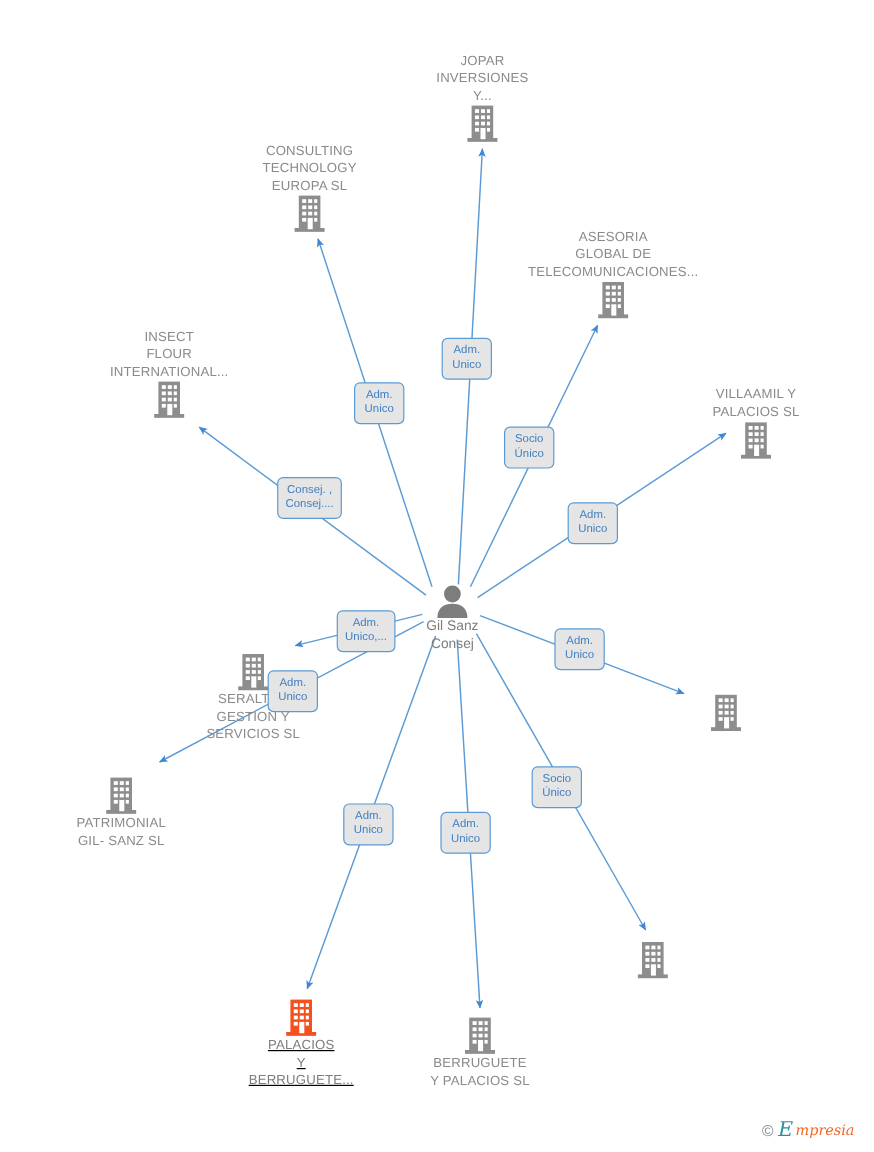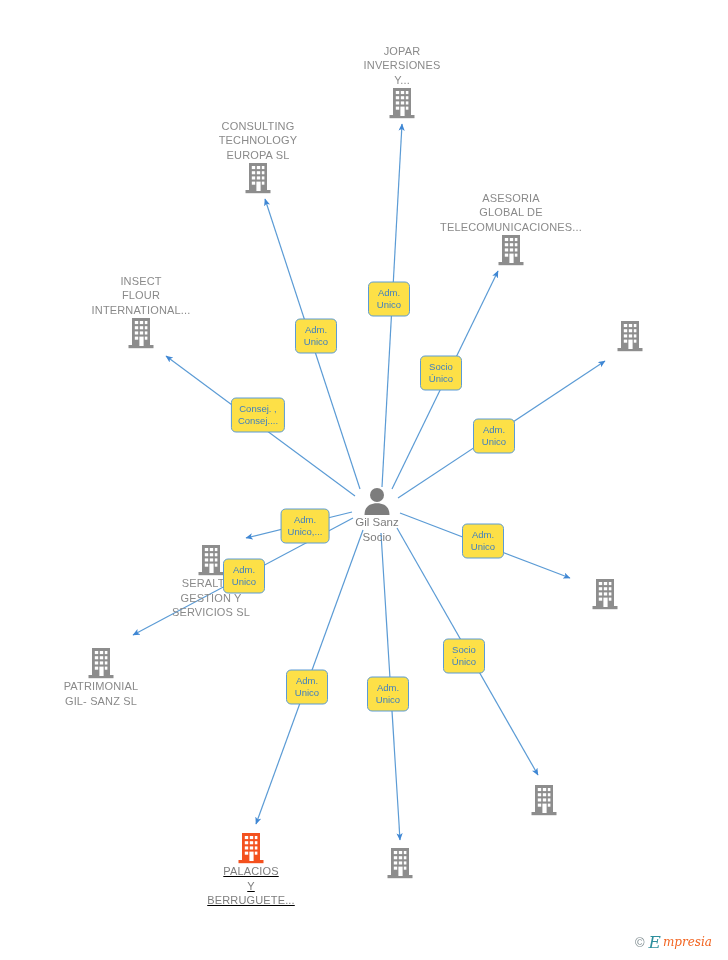--- a/index.html
+++ b/index.html
@@ -54,21 +54,21 @@
     font-size: 11.5px;
     line-height: 15px;
     color: #7d7d7d;
     white-space: pre-line;
   }
 
   .edge-label {
     position: absolute;
     transform: translate(-50%, -50%);
     box-sizing: border-box;
-    background: #fde047;
+    background: #e5e5e5;
     border: 1px solid #5b9bd5;
     border-radius: 5px;
     color: #3f7fc1;
     font-size: 9.5px;
     line-height: 12px;
     padding: 4px 6px 5px 6px;
     text-align: center;
     white-space: pre-line;
     min-width: 42px;
   }
@@ -207,20 +207,22 @@
             <rect x="16.8" y="9.2" width="2.6" height="3.1" fill="#ffffff"></rect>
             <rect x="6.8" y="14.4" width="3.4" height="3.1" fill="#ffffff"></rect>
             <rect x="11.8" y="14.4" width="3.4" height="3.1" fill="#ffffff"></rect>
             <rect x="16.8" y="14.4" width="2.6" height="3.1" fill="#ffffff"></rect>
             <rect x="6.8" y="19.6" width="3.4" height="3.1" fill="#ffffff"></rect>
             <rect x="16.8" y="19.6" width="2.6" height="3.1" fill="#ffffff"></rect>
             <rect x="11.4" y="19.6" width="4.2" height="9.4" fill="#ffffff"></rect>
           </svg></span>
       </div>
       <div class="node above" style="left: 630px; top: 320px;">
+        <div class="node-label">VILLAAMIL Y
+PALACIOS  SL</div>
         <span class="node-icon"><svg width="26" height="32" viewBox="0 0 26 32" xmlns="http://www.w3.org/2000/svg">
             <rect x="4" y="1" width="18" height="28" fill="#8d8d8d"></rect>
             <rect x="0.5" y="28" width="25" height="3.2" fill="#8d8d8d"></rect>
             <rect x="6.8" y="4" width="3.4" height="3.1" fill="#ffffff"></rect>
             <rect x="11.8" y="4" width="3.4" height="3.1" fill="#ffffff"></rect>
             <rect x="16.8" y="4" width="2.6" height="3.1" fill="#ffffff"></rect>
             <rect x="6.8" y="9.2" width="3.4" height="3.1" fill="#ffffff"></rect>
             <rect x="11.8" y="9.2" width="3.4" height="3.1" fill="#ffffff"></rect>
             <rect x="16.8" y="9.2" width="2.6" height="3.1" fill="#ffffff"></rect>
             <rect x="6.8" y="14.4" width="3.4" height="3.1" fill="#ffffff"></rect>
@@ -321,20 +323,22 @@
             <rect x="6.8" y="9.2" width="3.4" height="3.1" fill="#ffffff"></rect>
             <rect x="11.8" y="9.2" width="3.4" height="3.1" fill="#ffffff"></rect>
             <rect x="16.8" y="9.2" width="2.6" height="3.1" fill="#ffffff"></rect>
             <rect x="6.8" y="14.4" width="3.4" height="3.1" fill="#ffffff"></rect>
             <rect x="11.8" y="14.4" width="3.4" height="3.1" fill="#ffffff"></rect>
             <rect x="16.8" y="14.4" width="2.6" height="3.1" fill="#ffffff"></rect>
             <rect x="6.8" y="19.6" width="3.4" height="3.1" fill="#ffffff"></rect>
             <rect x="16.8" y="19.6" width="2.6" height="3.1" fill="#ffffff"></rect>
             <rect x="11.4" y="19.6" width="4.2" height="9.4" fill="#ffffff"></rect>
           </svg></span>
+        <div class="node-label">BERRUGUETE
+Y PALACIOS  SL</div>
       </div>
       <div class="node below" style="left: 544px; top: 782px;">
         <span class="node-icon"><svg width="26" height="32" viewBox="0 0 26 32" xmlns="http://www.w3.org/2000/svg">
             <rect x="4" y="1" width="18" height="28" fill="#8d8d8d"></rect>
             <rect x="0.5" y="28" width="25" height="3.2" fill="#8d8d8d"></rect>
             <rect x="6.8" y="4" width="3.4" height="3.1" fill="#ffffff"></rect>
             <rect x="11.8" y="4" width="3.4" height="3.1" fill="#ffffff"></rect>
             <rect x="16.8" y="4" width="2.6" height="3.1" fill="#ffffff"></rect>
             <rect x="6.8" y="9.2" width="3.4" height="3.1" fill="#ffffff"></rect>
             <rect x="11.8" y="9.2" width="3.4" height="3.1" fill="#ffffff"></rect>
@@ -350,21 +354,21 @@
     </div>
 
   <div class="node" id="center-node" style="left:377px; top:487px;">
     <span class="node-icon">
       <svg width="30" height="28" viewBox="0 0 30 28" xmlns="http://www.w3.org/2000/svg">
         <circle cx="15" cy="8" r="7" fill="#7d7d7d"></circle>
         <path d="M2.5,28 C2.5,19.5 8,16.2 15,16.2 C22,16.2 27.5,19.5 27.5,28 Z" fill="#7d7d7d"></path>
       </svg>
     </span>
     <div class="person-name">Gil Sanz
-Socio</div>
+Consej</div>
   </div>
 
   <div id="edge-labels">
       <div class="edge-label" style="left: 389px; top: 299px;">Adm.
 Unico</div>
       <div class="edge-label" style="left: 316px; top: 336px;">Adm.
 Unico</div>
       <div class="edge-label" style="left: 441px; top: 373px;">Socio
 Único</div>
       <div class="edge-label" style="left: 258px; top: 415px;">Consej. ,

